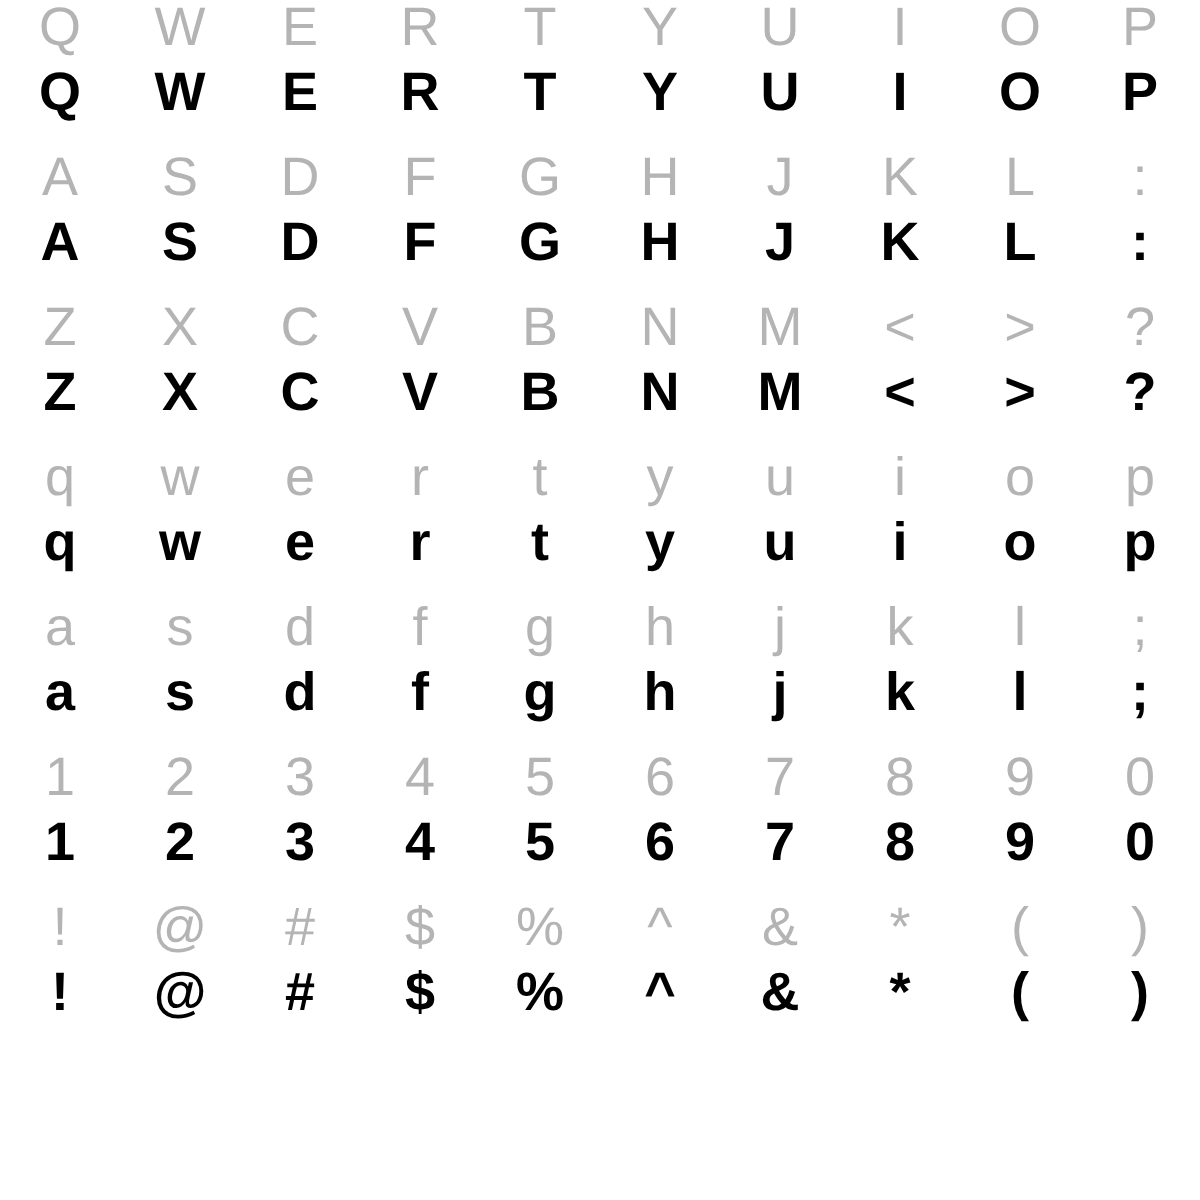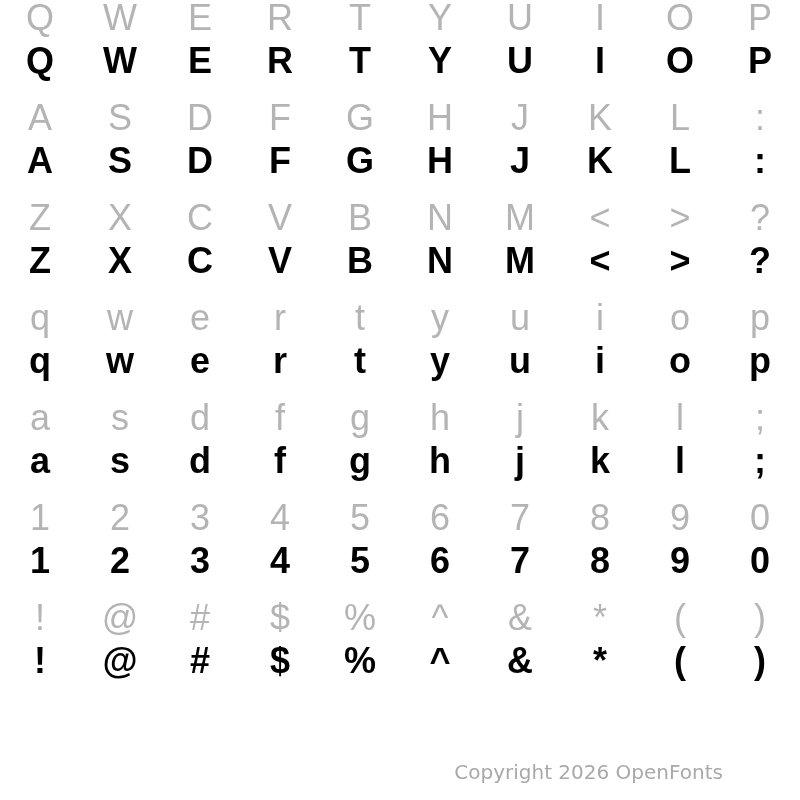--- a/index.html
+++ b/index.html
@@ -246,16 +246,13 @@
           <span class="cell">$</span>
           <span class="cell">%</span>
           <span class="cell">^</span>
           <span class="cell">&amp;</span>
           <span class="cell">*</span>
           <span class="cell">(</span>
           <span class="cell">)</span>
         </div>
       </div>
     </div>
-  <div class="footer">
-    <span>Copyright 2026 OpenFonts</span>
-  </div>
 </div>
 
 </body></html>

